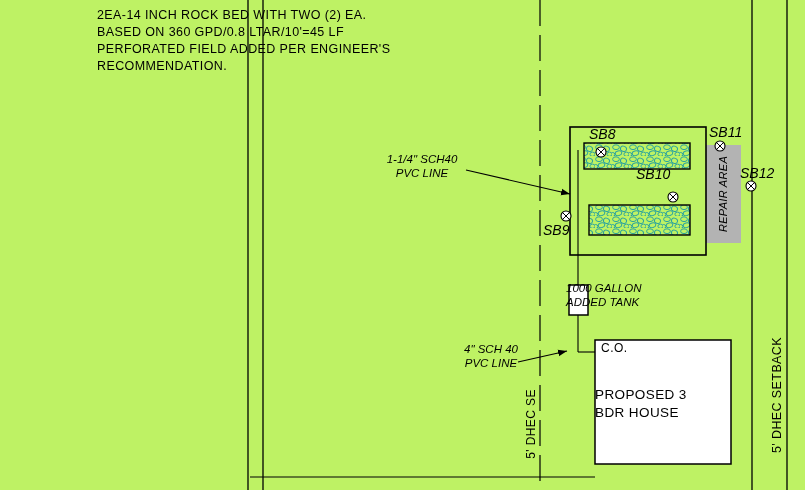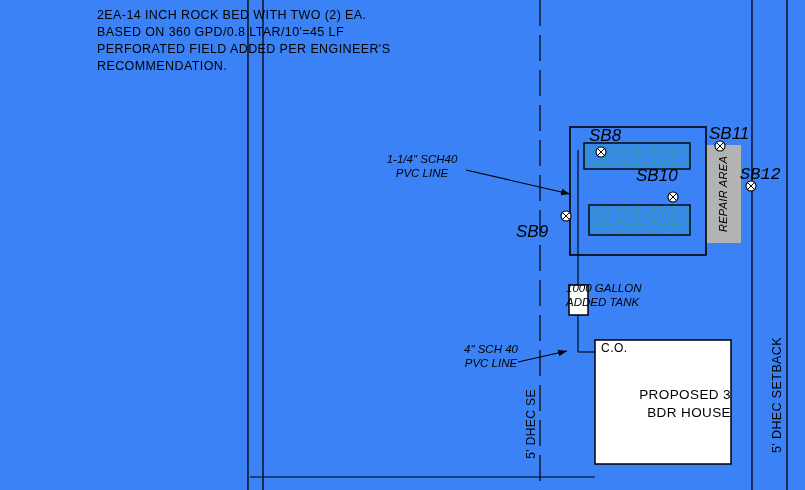--- a/index.html
+++ b/index.html
@@ -1,37 +1,37 @@
 <!DOCTYPE html>
 <html><head>
 <meta charset="utf-8">
 <style>
   html,body{margin:0;padding:0;background:#fff;}
   .canvas{
     position:relative;width:805px;height:490px;overflow:hidden;
-    background:#3b82f6;color:#000;
+    background:#bef264;color:#000;
     font-family:"Liberation Sans",sans-serif;
   }
   .canvas svg{position:absolute;left:0;top:0;}
   .ln{stroke:#000;stroke-width:1.3;}
   .thin{stroke-width:1.1;}
   .dash{stroke-dasharray:26 9;stroke-width:1.2;}
   .box{fill:none;stroke:#000;stroke-width:1.6;}
   .boxf{fill:#fff;stroke:#000;stroke-width:1.5;}
   .bed{stroke:#000;stroke-width:1.4;}
   .cx circle{fill:#fff;stroke:#000;stroke-width:1.1;}
   .cx path{stroke:#000;stroke-width:1;fill:none;}
   .notes{position:absolute;left:97px;top:7px;font-size:12.5px;line-height:16.9px;letter-spacing:0.4px;}
-  .sb{position:absolute;white-space:nowrap;font-style:italic;font-size:17px;}
+  .sb{position:absolute;white-space:nowrap;font-style:italic;font-size:14px;}
   .anno{position:absolute;font-style:italic;font-size:11.5px;line-height:14px;text-align:center;white-space:nowrap;}
   .repair-wrap{position:absolute;left:706px;top:145px;width:35px;height:98px;display:flex;align-items:center;justify-content:center;}
   .repair-wrap span{transform:rotate(-90deg);font-style:italic;font-size:11px;white-space:nowrap;letter-spacing:0.3px;}
   .vlabel{position:absolute;white-space:nowrap;font-size:12px;letter-spacing:0.4px;transform:translate(-50%,-50%) rotate(-90deg);}
   .co{position:absolute;left:601px;top:341px;font-size:12px;letter-spacing:0.5px;}
-  .house-label{position:absolute;left:595px;top:386px;width:136px;text-align:right;font-size:13.5px;line-height:17.5px;letter-spacing:0.4px;}
+  .house-label{position:absolute;left:595px;top:386px;width:136px;text-align:left;font-size:13.5px;line-height:17.5px;letter-spacing:0.4px;}
 </style>
 </head>
 <body>
 
 <div class="canvas">
 
   <svg width="805" height="490" viewBox="0 0 805 490">
     <defs>
       <marker id="arr" markerWidth="10" markerHeight="8" refX="9" refY="4" orient="auto" markerUnits="userSpaceOnUse">
         <path d="M0,0.6 L9,4 L0,7.4 Z" fill="#000"></path>
@@ -93,24 +93,24 @@
   </svg>
 
   <div class="notes">
     <div>2EA-14 INCH ROCK BED WITH TWO (2) EA.</div>
     <div>BASED ON 360 GPD/0.8 LTAR/10'=45 LF</div>
     <div>PERFORATED FIELD ADDED PER ENGINEER'S</div>
     <div>RECOMMENDATION.</div>
   </div>
 
   <div class="sb" style="left:589px;top:126px;">SB8</div>
-  <div class="sb" style="left:516px;top:222px;">SB9</div>
+  <div class="sb" style="left:543px;top:222px;">SB9</div>
   <div class="sb" style="left:636px;top:166px;">SB10</div>
   <div class="sb" style="left:709px;top:124px;">SB11</div>
-  <div class="sb" style="left:740px;top:165px;font-family:Liberation Mono, monospace;">SB12</div>
+  <div class="sb" style="left:740px;top:165px;">SB12</div>
 
   <div class="repair-wrap">
     <span>REPAIR AREA</span>
   </div>
 
   <div class="anno" style="left:377px;top:152px;width:90px;">
     <div>1-1/4" SCH40</div>
     <div>PVC LINE</div>
   </div>
 

